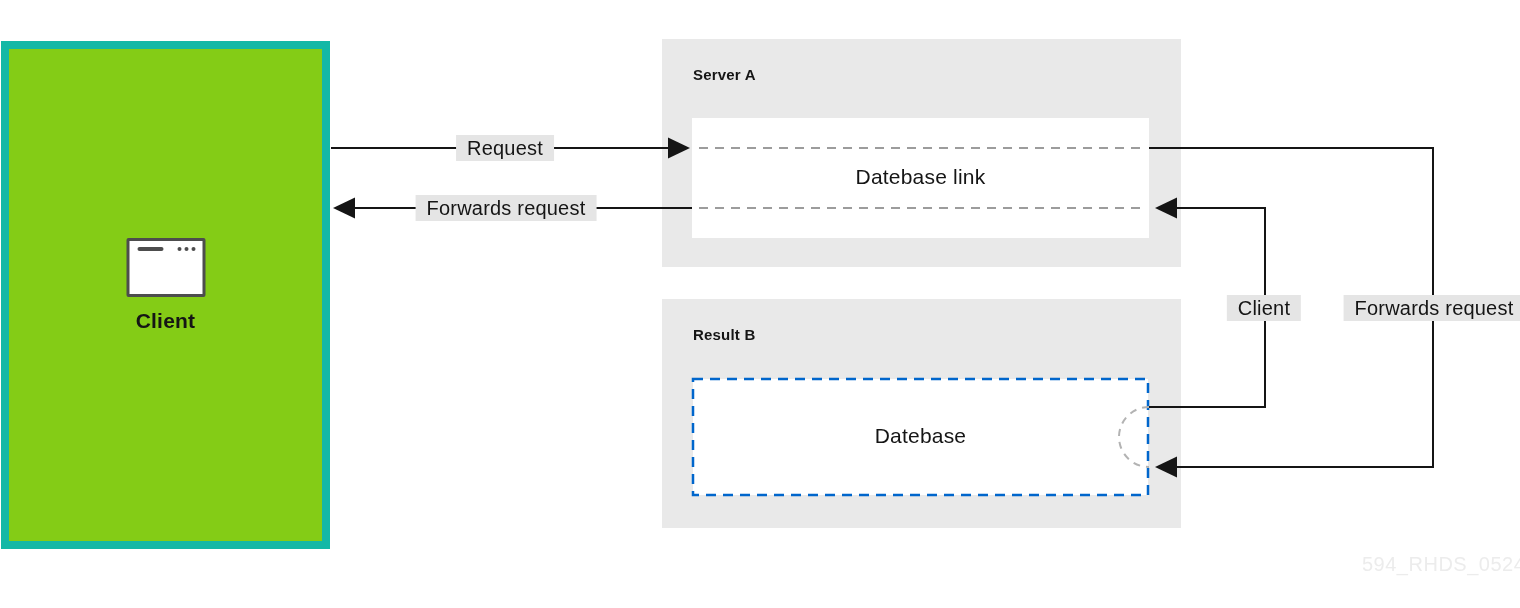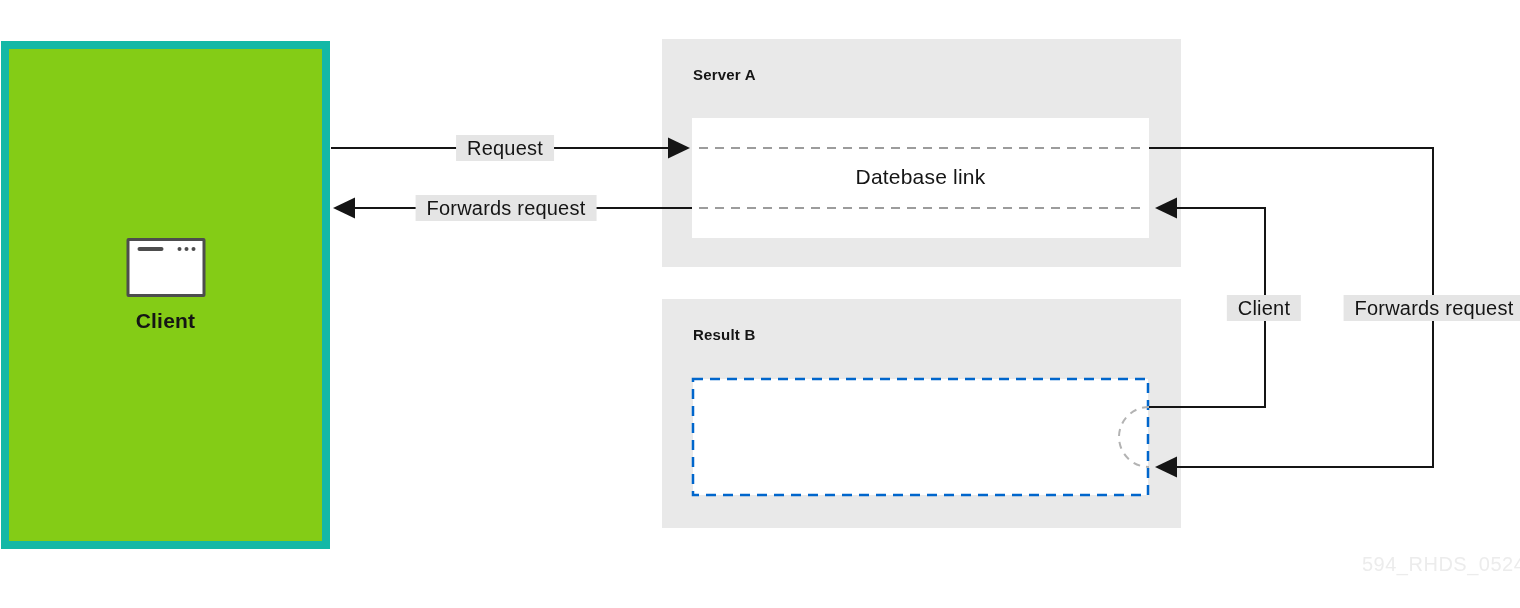--- a/index.html
+++ b/index.html
@@ -172,20 +172,21 @@
       <polygon points="1155,467 1177,456.5 1177,477.5" fill="#151515"></polygon>
     </g>
 
     <g>
       <path d="M1149,407 H1265 V208 H1177" fill="none" stroke="#151515" stroke-width="2"></path>
       <polygon points="1155,208 1177,197.5 1177,218.5" fill="#151515"></polygon>
     </g>
   </svg>
 
   <div id="datebase-link-label" class="abs inner-label">Datebase link</div>
+  <div id="datebase-label" class="abs inner-label">Datebase</div>
 
   <div id="request-label" class="abs arrow-label">Request</div>
   <div id="forwards-result-label" class="abs arrow-label">Forwards request</div>
   <div id="result-label" class="abs arrow-label">Client</div>
   <div id="forwards-request-label" class="abs arrow-label">Forwards request</div>
 
   <div id="watermark" class="abs">594_RHDS_0524</div>
 
 </div>
 

